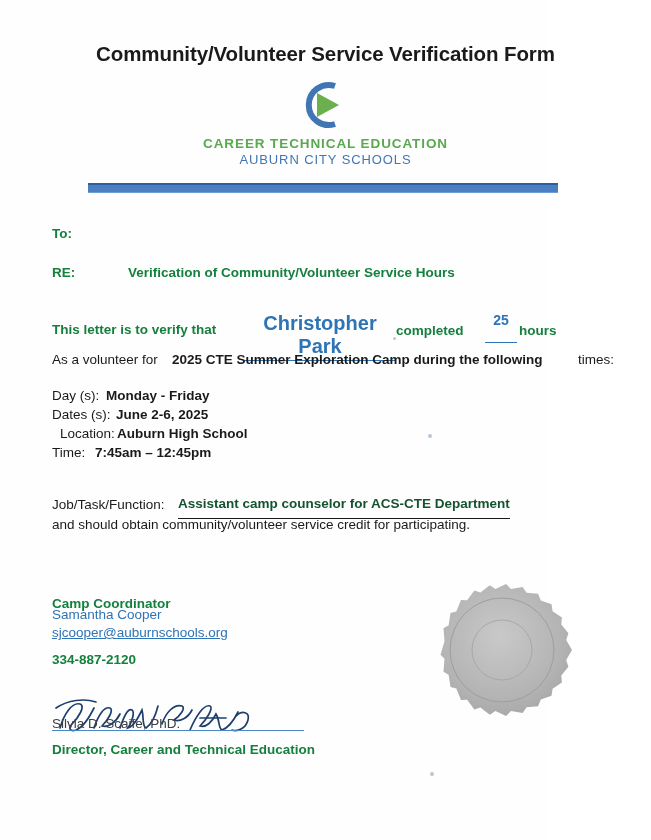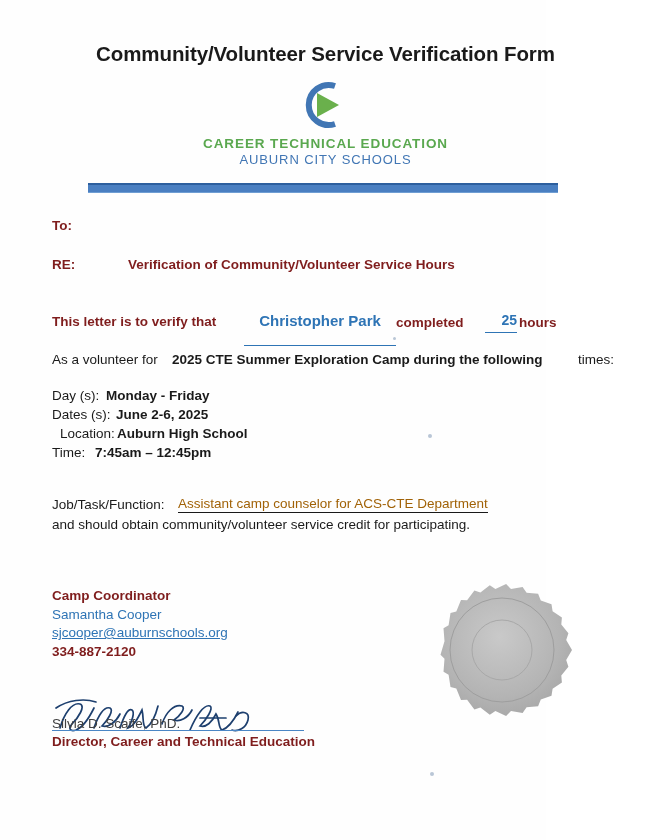--- a/index.html
+++ b/index.html
@@ -74,56 +74,57 @@
     background: #4a7fc1;
     border-top: 2px solid #2d5f9e;
     border-bottom: 1px solid #6f9ed3;
   }
 
   
   .lbl {
     position: absolute;
     font-size: 13.5px;
     font-weight: bold;
-    color: #7f1d1d;
+    color: #15803d;
+    margin-top: 8px;
   }
   .txt {
     position: absolute;
     font-size: 13.5px;
     color: #1a1a1a;
   }
   .to-label   { left: 52px;  top: 218px; }
   .re-label   { left: 52px;  top: 257px; }
   .re-value   { left: 128px; top: 257px; }
 
   .verify-row { left: 52px;  top: 314px; }
   .verify-name {
     position: absolute;
     left: 244px;
     top: 312px;
     width: 152px;
-    font-size: 15px;
+    font-size: 20px;
     font-weight: bold;
     color: #2e74b5;
     text-align: center;
     border-bottom: 1.5px solid #2e74b5;
-    padding-bottom: 16px;
+    padding-bottom: 2px;
   }
   .verify-completed { left: 396px; top: 315px; font-weight: bold; }
   .verify-hours {
     position: absolute;
     left: 485px;
     top: 312px;
     width: 32px;
-    text-align: right;
+    text-align: center;
     font-size: 14px;
     font-weight: bold;
     color: #2e74b5;
     border-bottom: 1.5px solid #2e74b5;
-    padding-bottom: 4px;
+    padding-bottom: 14px;
   }
   .verify-hours-label { left: 519px; top: 315px; font-weight: bold; }
 
   .asvol-a  { left: 52px;  top: 352px; }
   .asvol-b  { left: 172px; top: 352px; font-weight: bold; }
   .asvol-c  { left: 578px; top: 352px; }
 
   .detail-key  { font-size: 13.5px; }
   .detail-val  { font-size: 13.5px; font-weight: bold; }
   .row-day-k   { left: 52px;  top: 388px; }
@@ -134,24 +135,24 @@
   .row-loc-v   { left: 117px; top: 426px; text-align: center; }
   .row-time-k  { left: 52px;  top: 445px; }
   .row-time-v  { left: 95px;  top: 445px; }
 
   .job-label { left: 52px; top: 497px; }
   .job-value {
     position: absolute;
     left: 178px;
     top: 496px;
     font-size: 13.5px;
-    font-weight: normal;
-    color: #a16207;
+    font-weight: bold;
+    color: #14532d;
     border-bottom: 1.4px solid #1a1a1a;
-    padding-bottom: 1px;
+    padding-bottom: 7px;
   }
   .job-after { left: 52px; top: 517px; }
 
   
   .contact-name  { left: 52px; top: 588px; font-size: 13.5px; font-weight: bold; }
   .contact-person{ left: 52px; top: 607px; font-size: 13.5px; color: #2e74b5; }
   .contact-email {
     left: 52px; top: 625px; font-size: 13.5px; color: #2e74b5;
     text-decoration: underline;
   }

